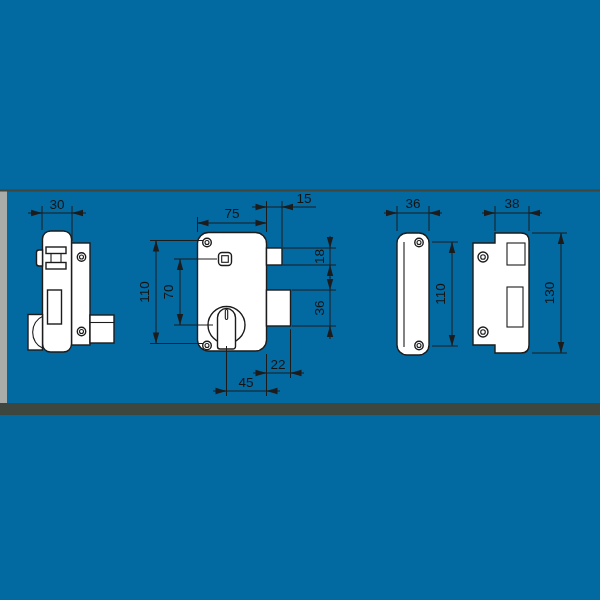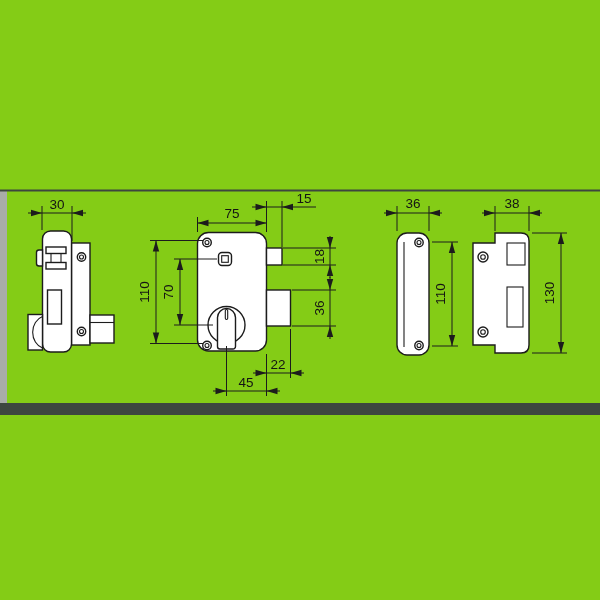--- a/index.html
+++ b/index.html
@@ -1,16 +1,16 @@
 <!DOCTYPE html>
 <html><head>
 <meta charset="utf-8">
 <style>
   html,body{margin:0;padding:0;background:#ffffff;}
-  .canvas{position:relative;width:600px;height:600px;background:#84cc16;overflow:hidden;}
+  .canvas{position:relative;width:600px;height:600px;background:#0369a1;overflow:hidden;}
   svg{position:absolute;left:0;top:0;}
   .ol{fill:#ffffff;stroke:#1c1c1c;stroke-width:1.4;}
   .thin{fill:none;stroke:#1c1c1c;stroke-width:1.1;}
   .dl{fill:none;stroke:#1c1c1c;stroke-width:1;}
   .arr{fill:#1c1c1c;stroke:none;}
   text{font-family:"Liberation Sans",sans-serif;font-size:13.5px;fill:#141414;}
 </style>
 </head>
 <body>
 

